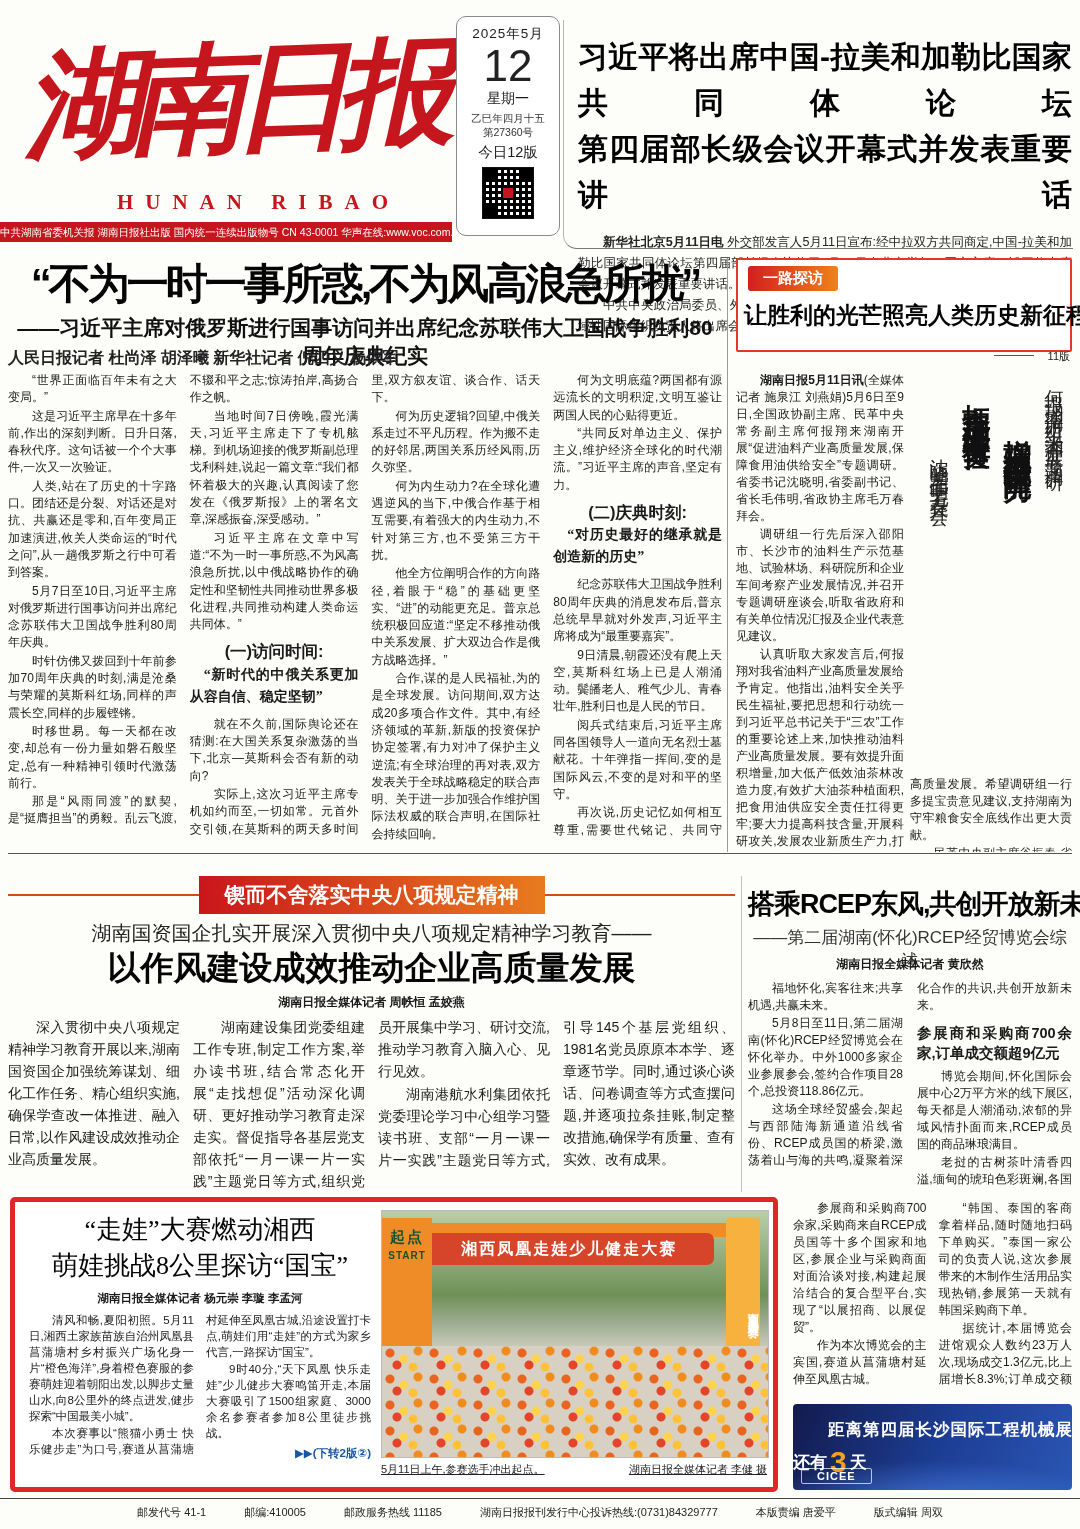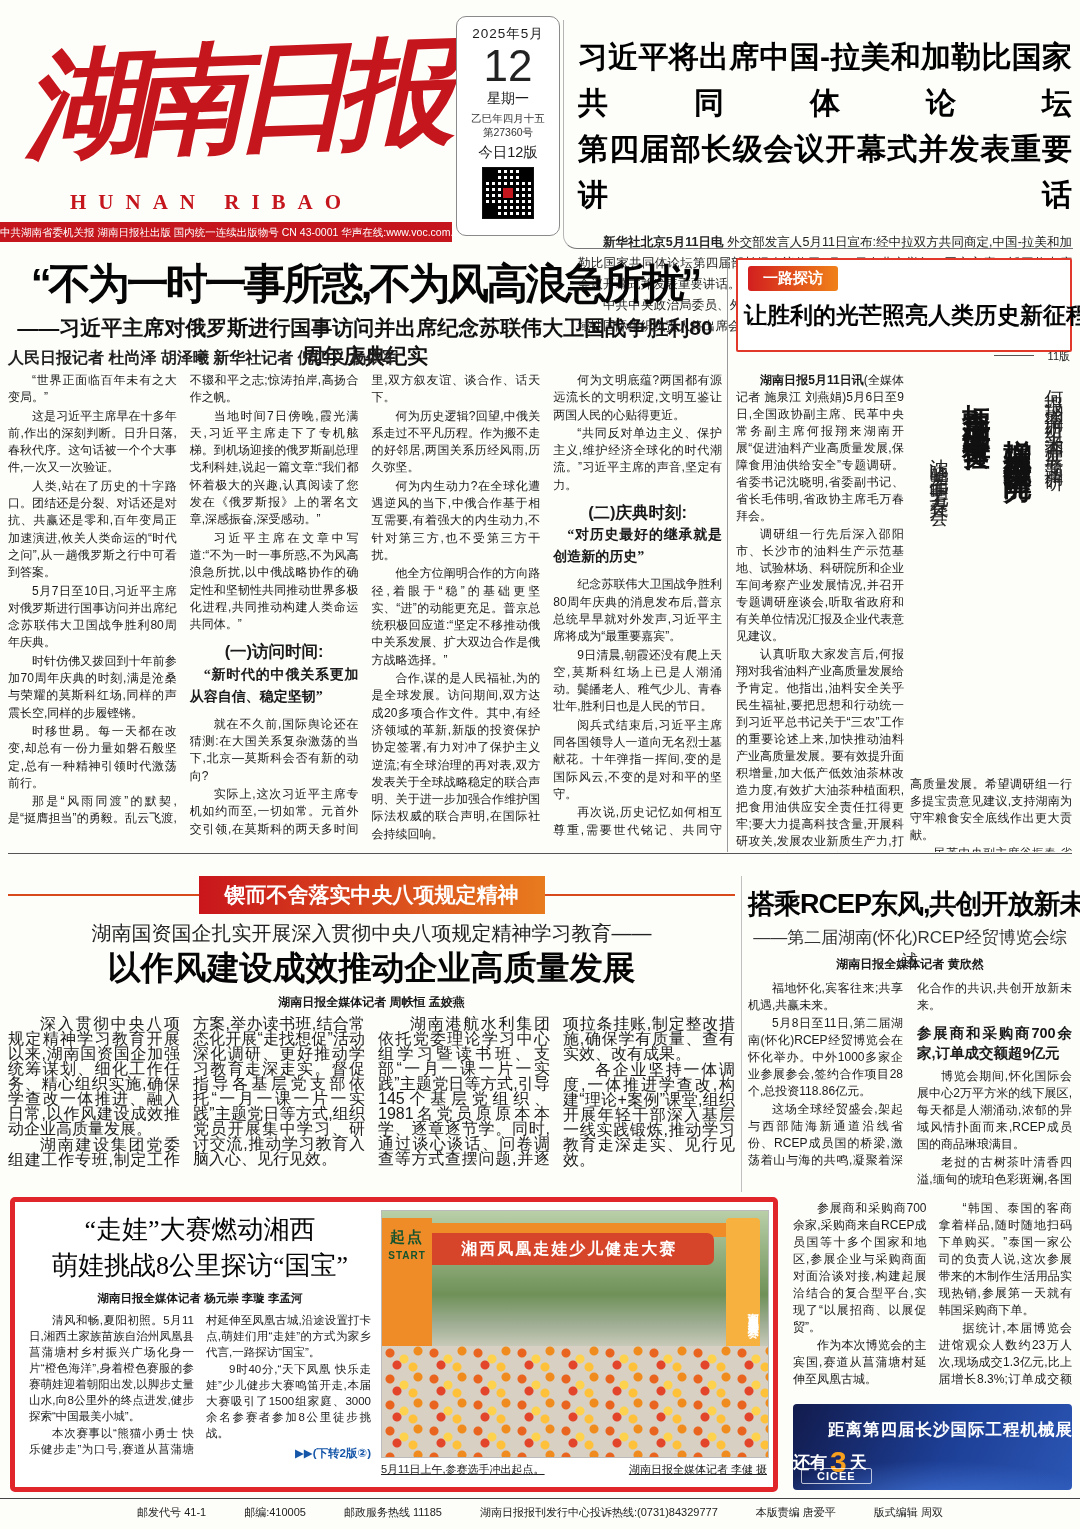--- a/index.html
+++ b/index.html
@@ -3,21 +3,21 @@
 <meta charset="utf-8">
 <style>
   html,body{margin:0;padding:0;background:#e8e8e4;}
   #page{position:relative;width:1080px;height:1529px;margin:0 auto;background:#fdfdfa;
         font-family:"Liberation Sans","DejaVu Sans",sans-serif;color:#1a1a1a;overflow:hidden;}
 
   
   .mast-title{position:absolute;left:6px;top:6px;width:452px;height:185px;color:#c5161d;
               font-size:118px;font-weight:bold;font-style:italic;line-height:185px;text-align:center;
               letter-spacing:-14px;transform:rotate(-2deg);white-space:nowrap;}
-  .mast-latin{position:absolute;left:70px;top:190px;width:330px;text-align:left;color:#c5161d;
+  .mast-latin{position:absolute;left:70px;top:190px;width:330px;text-align:right;color:#c5161d;
               font-size:21px;font-weight:bold;letter-spacing:12px;font-family:"Liberation Serif",serif;}
   .mast-bar{position:absolute;left:0;top:222px;width:452px;height:20px;background:#c5161d;color:#fff;
             font-size:10.5px;line-height:20px;text-align:center;white-space:nowrap;}
 
   
   .datebox{position:absolute;left:456px;top:16px;width:104px;height:220px;border:1px solid #8a8a8a;
            border-radius:10px;text-align:center;box-sizing:border-box;padding-top:8px;background:#fff;}
   .db-month{font-size:13.5px;letter-spacing:1px;}
   .db-day{font-size:44px;line-height:46px;color:#222;}
   .db-week{font-size:14px;margin-top:1px;}
@@ -90,21 +90,21 @@
   
   .tagrow{position:absolute;left:8px;top:876px;width:727px;display:flex;align-items:center;}
   .tag-line{flex:1;height:2px;background:#d8491c;}
   .tag-box{background:linear-gradient(90deg,#c9161c,#e87b1e);color:#fff;font-size:21px;
            font-weight:bold;padding:5px 26px;white-space:nowrap;}
   .disc-kicker{position:absolute;left:8px;top:920px;width:727px;text-align:center;font-size:20px;color:#222;}
   .disc-head{position:absolute;left:8px;top:946px;width:727px;text-align:center;font-size:33px;
              font-weight:bold;color:#050505;white-space:nowrap;}
   .disc-byline{position:absolute;left:8px;top:994px;width:727px;text-align:center;font-size:12px;font-weight:bold;}
   .disc-body{position:absolute;left:8px;top:1016px;width:727px;height:176px;column-count:4;
-             column-gap:13px;font-size:16px;line-height:15px;text-align:justify;overflow:hidden;}
+             column-gap:13px;font-size:14px;line-height:22px;text-align:justify;overflow:hidden;}
   .vr2{position:absolute;left:741px;top:876px;width:1px;height:316px;background:#c0c0c0;}
 
   
   .rcep-head{position:absolute;left:748px;top:886px;width:324px;text-align:center;font-size:27px;
              font-weight:bold;white-space:nowrap;letter-spacing:-1px;color:#050505;}
   .rcep-sub{position:absolute;left:748px;top:926px;width:324px;text-align:center;font-size:17px;color:#333;}
   .rcep-byline{position:absolute;left:748px;top:956px;width:324px;text-align:center;font-size:12px;font-weight:bold;}
   .rcep-upper{position:absolute;left:748px;top:980px;width:324px;height:213px;column-count:2;
               column-gap:14px;font-size:12px;line-height:17px;text-align:justify;overflow:hidden;}
   .rcep-lower{position:absolute;left:793px;top:1200px;width:279px;height:198px;column-count:2;

